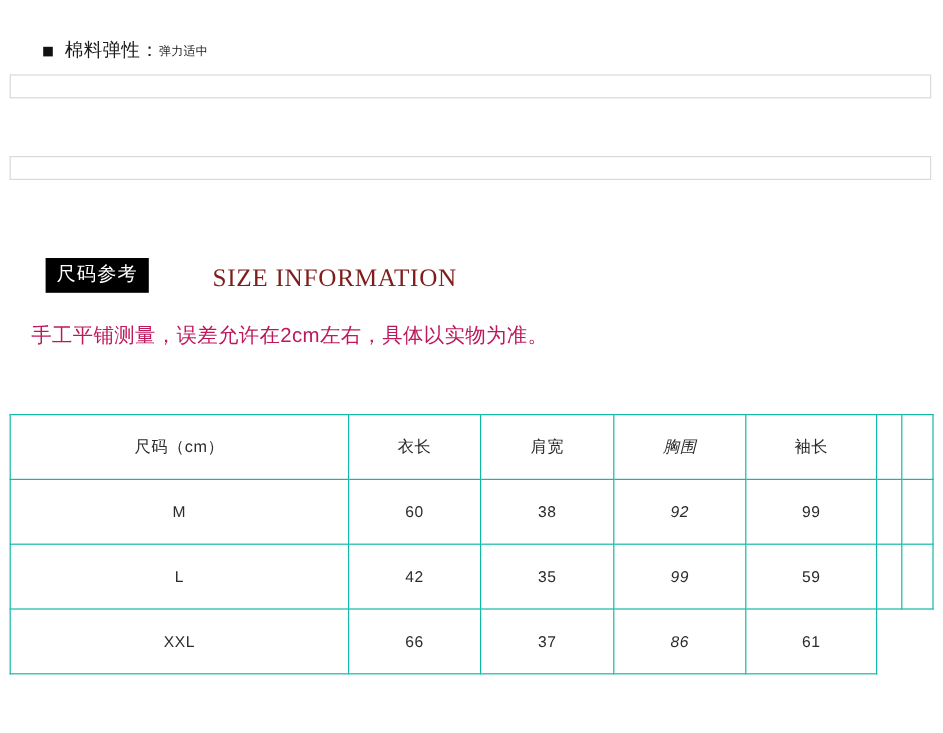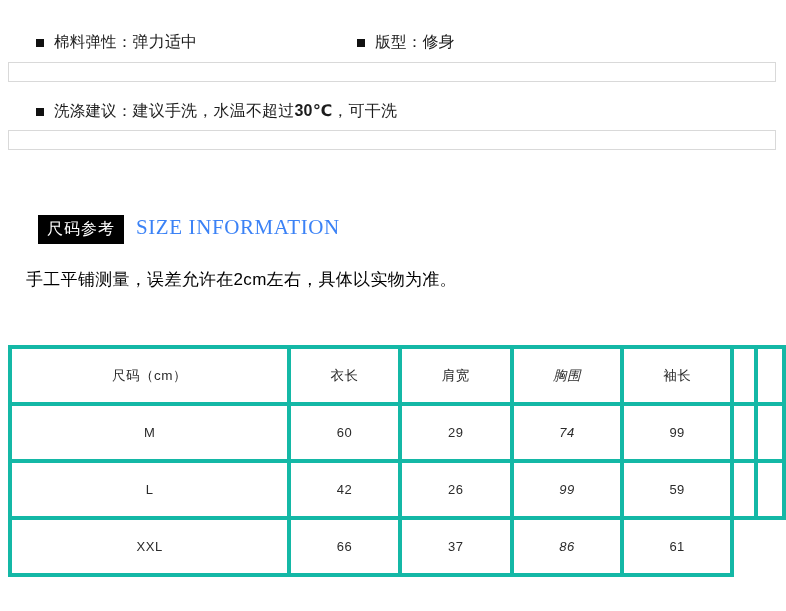--- a/index.html
+++ b/index.html
@@ -43,21 +43,21 @@
     background: #111111;
     margin-right: 10px;
     flex: 0 0 auto;
   }
   .attr-label {
     font-size: 15.5px;
     color: #1c1c1c;
     letter-spacing: 0.2px;
   }
   .attr-value {
-    font-size: 16px;
+    font-size: 10px;
     color: #1c1c1c;
     letter-spacing: 0.2px;
   }
   .attr-value b {
     font-weight: bold;
   }
 
   .row1 { left: 36px; top: 32px; }
   .row1 .attr-item.second { margin-left: 160px; }
   .row2 { left: 36px; top: 101px; }
@@ -74,63 +74,64 @@
   }
   .gray-bar.b1 { top: 62px; }
   .gray-bar.b2 { top: 130px; }
 
   
   .size-heading {
     position: absolute;
     left: 38px;
     top: 215px;
     display: flex;
-    align-items: flex-start;
+    align-items: flex-end;
+    gap: 17px;
   }
   .badge {
     background: #000000;
     color: #ffffff;
     font-size: 16px;
     line-height: 1;
     padding: 6px 9px 7px 9px;
     letter-spacing: 1px;
     font-family: "Liberation Sans", "DejaVu Sans", sans-serif;
   }
   .size-en {
-    margin-left: 12px;
+    margin-left: 36px;
     font-family: "Liberation Serif", "DejaVu Serif", serif;
     font-size: 21px;
-    color: #3b82f6;
+    color: #7f1d1d;
     letter-spacing: 0.6px;
   }
 
   .measure-note {
     position: absolute;
     left: 26px;
     top: 268px;
     font-size: 17px;
-    color: #000000;
+    color: #be185d;
     letter-spacing: 0.3px;
     white-space: nowrap;
   }
 
   
   .size-table-wrap {
     position: absolute;
     left: 8px;
     top: 345px;
   }
   table.size-table {
     border-collapse: collapse;
     table-layout: fixed;
     font-size: 13px;
     color: #2b2b2b;
   }
   table.size-table td {
-    border: 4px solid #14b8a6;
+    border: 1px solid #14b8a6;
     height: 51px;
     text-align: center;
     vertical-align: middle;
     font-weight: normal;
     letter-spacing: 0.5px;
   }
   td.c-size  { width: 279px; }
   td.c-m1    { width: 107px; }
   td.c-m2    { width: 108px; margin-left: 42px; }
   td.c-m3    { width: 107px; font-style: italic; }
@@ -148,36 +149,24 @@
 <body>
 
 <div class="page">
 
   <div class="attr-row row1">
     <span class="attr-item first">
       <span class="bullet"></span>
       <span class="attr-label">棉料弹性：</span>
       <span class="attr-value">弹力适中</span>
     </span>
-    <span class="attr-item second">
-      <span class="bullet"></span>
-      <span class="attr-label">版型：</span>
-      <span class="attr-value">修身</span>
-    </span>
   </div>
 
   <div class="gray-bar b1"></div>
 
-  <div class="attr-row row2">
-    <span class="attr-item">
-      <span class="bullet"></span>
-      <span class="attr-label">洗涤建议：</span>
-      <span class="attr-value"><span>建议手洗，水温不超过</span><b>30℃</b><span>，可干洗</span></span>
-    </span>
-  </div>
 
   <div class="gray-bar b2"></div>
 
   <div class="size-heading">
     <span class="badge">尺码参考</span>
     <span class="size-en">SIZE INFORMATION</span>
   </div>
 
   <div class="measure-note">手工平铺测量，误差允许在2cm左右，具体以实物为准。</div>
 
@@ -189,30 +178,30 @@
           <td class="c-m1 head">衣长</td>
           <td class="c-m2 head">肩宽</td>
           <td class="c-m3 head">胸围</td>
           <td class="c-m4 head">袖长</td>
           <td class="c-pad1 blank"></td>
           <td class="c-pad2 blank"></td>
         </tr>
         <tr>
           <td class="c-size">M</td>
           <td class="c-m1">60</td>
-          <td class="c-m2">29</td>
-          <td class="c-m3">74</td>
+          <td class="c-m2">38</td>
+          <td class="c-m3">92</td>
           <td class="c-m4">99</td>
           <td class="c-pad1 blank"></td>
           <td class="c-pad2 blank"></td>
         </tr>
         <tr>
           <td class="c-size">L</td>
           <td class="c-m1">42</td>
-          <td class="c-m2">26</td>
+          <td class="c-m2">35</td>
           <td class="c-m3">99</td>
           <td class="c-m4">59</td>
           <td class="c-pad1 blank"></td>
           <td class="c-pad2 blank"></td>
         </tr>
         <tr class="last-row">
           <td class="c-size">XXL</td>
           <td class="c-m1">66</td>
           <td class="c-m2">37</td>
           <td class="c-m3">86</td>

